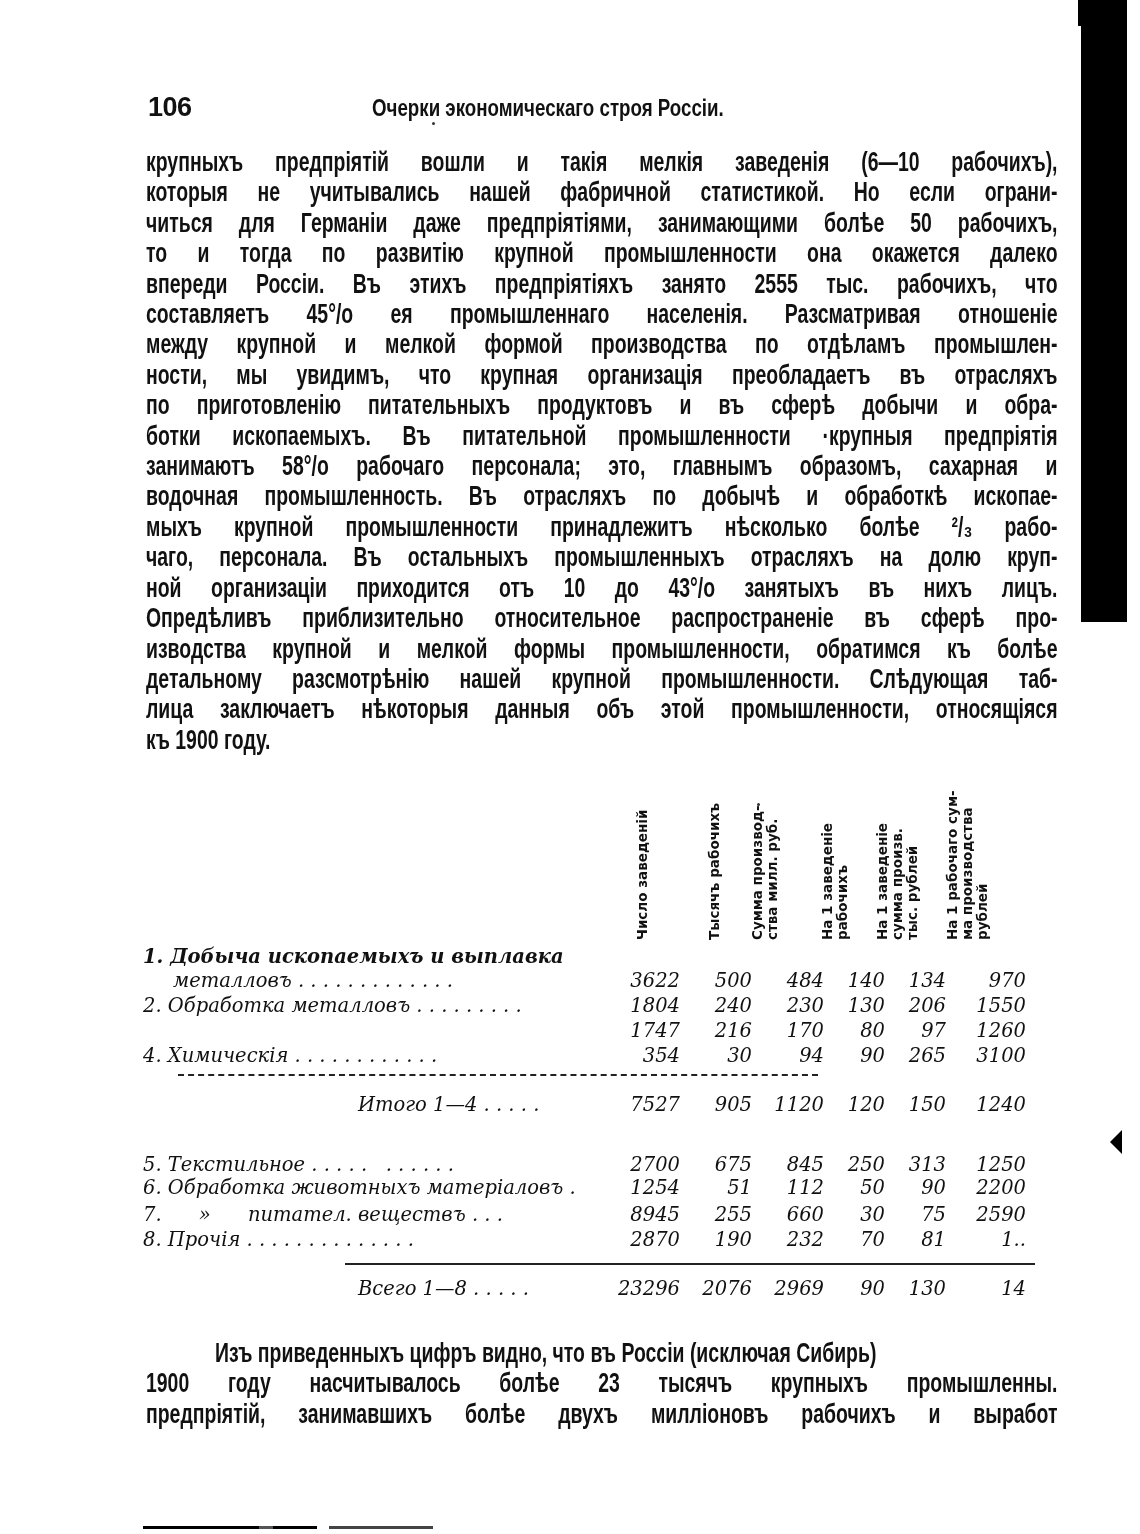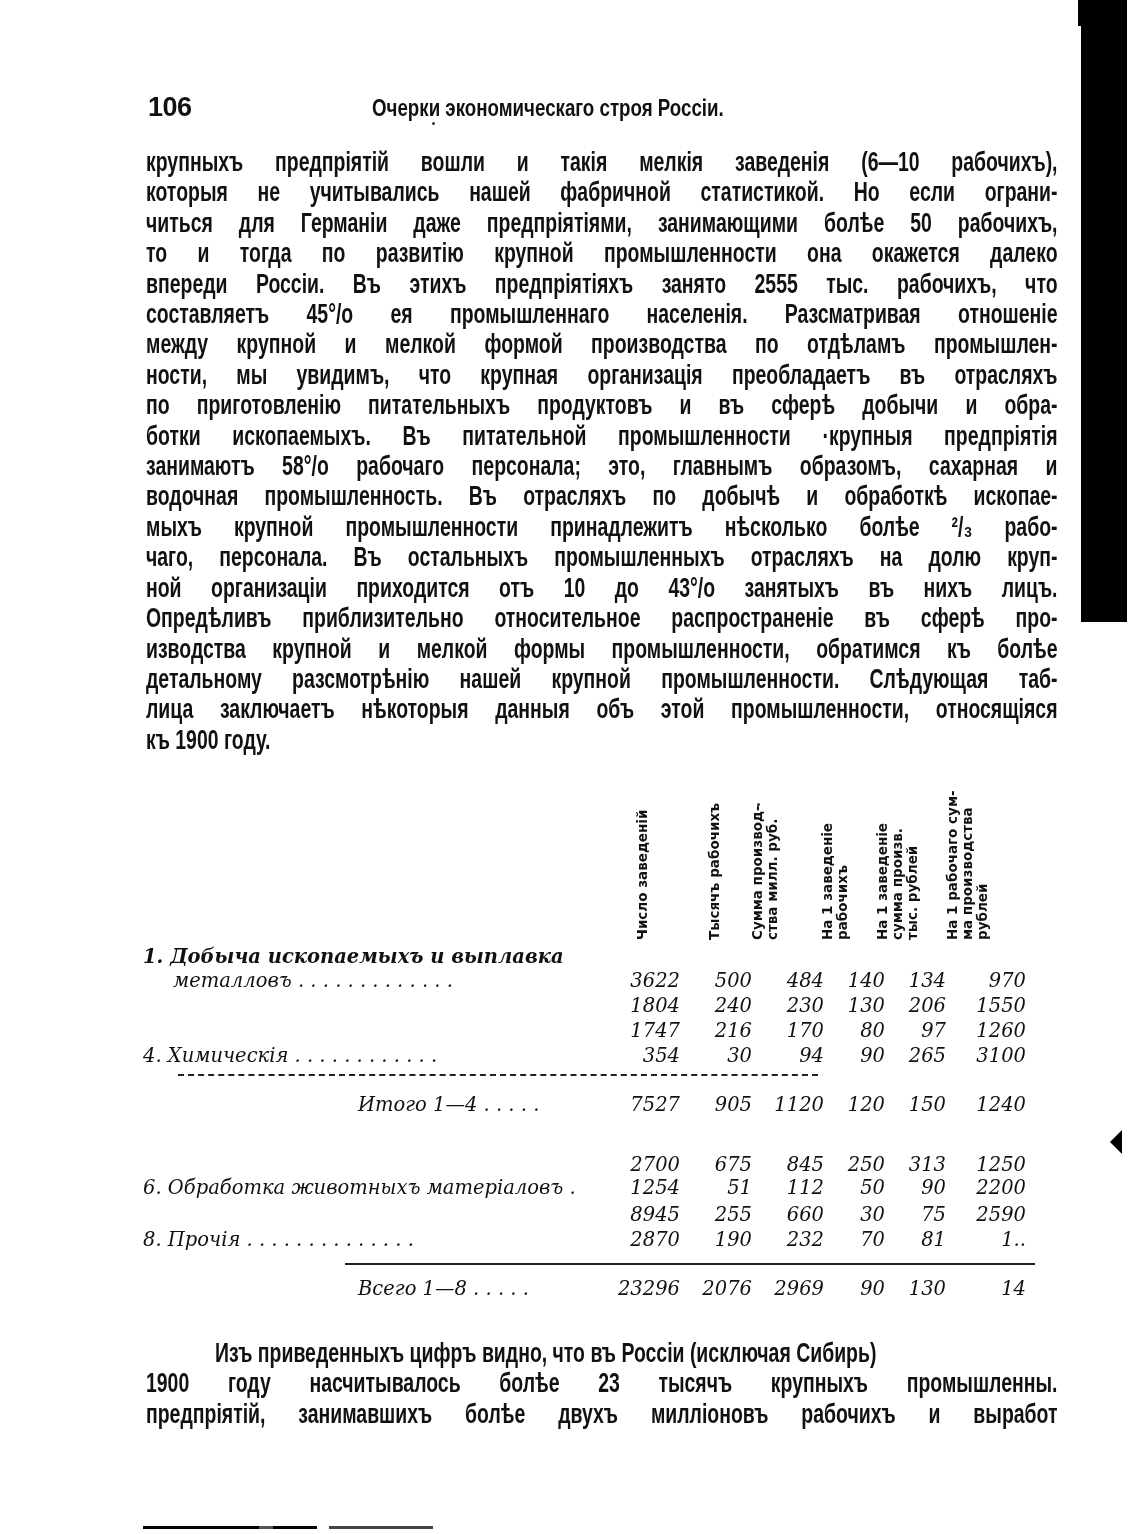--- a/index.html
+++ b/index.html
@@ -105,20 +105,21 @@
   <div class="row" style="top:24px">
     <span class="label" style="left:30px">металловъ . . . . . . . . . . . . .</span>
     <span class="cell c0">3622</span>
     <span class="cell c1">500</span>
     <span class="cell c2">484</span>
     <span class="cell c3">140</span>
     <span class="cell c4">134</span>
     <span class="cell c5">970</span>
   </div>
   <div class="row" style="top:49px">
+    <span class="label">2. Обработка металловъ . . . . . . . . .</span>
     <span class="cell c0">1804</span>
     <span class="cell c1">240</span>
     <span class="cell c2">230</span>
     <span class="cell c3">130</span>
     <span class="cell c4">206</span>
     <span class="cell c5">1550</span>
   </div>
   <div class="row" style="top:74px">
     <span class="cell c0">1747</span>
     <span class="cell c1">216</span>
@@ -141,37 +142,39 @@
     <span class="label" style="left:215px">Итого 1—4 . . . . .</span>
     <span class="cell c0">7527</span>
     <span class="cell c1">905</span>
     <span class="cell c2">1120</span>
     <span class="cell c3">120</span>
     <span class="cell c4">150</span>
     <span class="cell c5">1240</span>
   </div>
 
   <div class="row" style="top:208px">
+    <span class="label" style="white-space:pre">5. Текстильное . . . . .   . . . . . .</span>
     <span class="cell c0">2700</span>
     <span class="cell c1">675</span>
     <span class="cell c2">845</span>
     <span class="cell c3">250</span>
     <span class="cell c4">313</span>
     <span class="cell c5">1250</span>
   </div>
   <div class="row" style="top:231px">
     <span class="label">6. Обработка животныхъ матеріаловъ .</span>
     <span class="cell c0">1254</span>
     <span class="cell c1">51</span>
     <span class="cell c2">112</span>
     <span class="cell c3">50</span>
     <span class="cell c4">90</span>
     <span class="cell c5">2200</span>
   </div>
   <div class="row" style="top:258px">
+    <span class="label" style="white-space:pre">7.      »      питател. веществъ . . .</span>
     <span class="cell c0">8945</span>
     <span class="cell c1">255</span>
     <span class="cell c2">660</span>
     <span class="cell c3">30</span>
     <span class="cell c4">75</span>
     <span class="cell c5">2590</span>
   </div>
   <div class="row" style="top:283px">
     <span class="label">8. Прочія . . . . . . . . . . . . . .</span>
     <span class="cell c0">2870</span>

